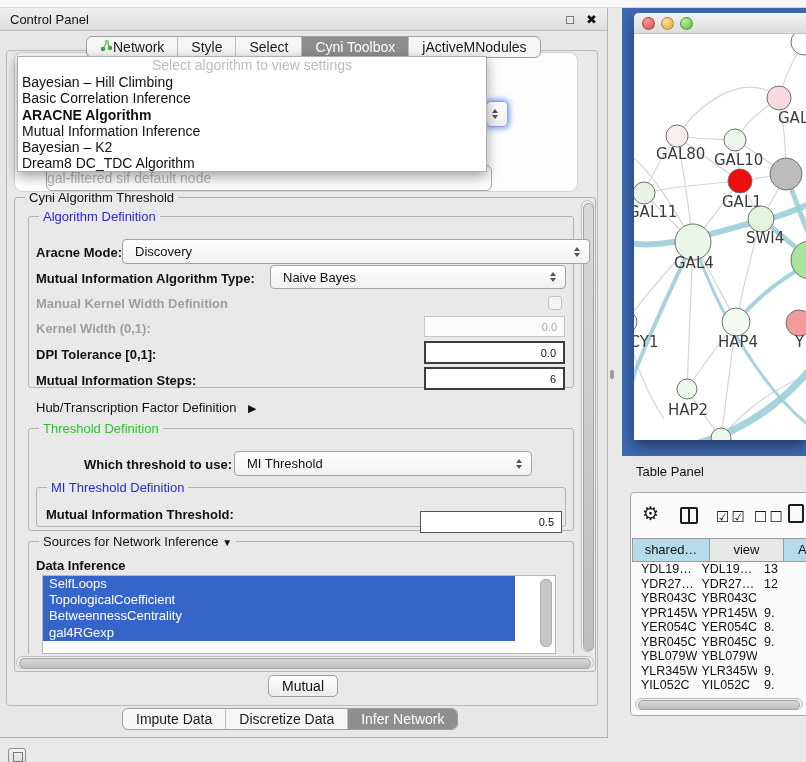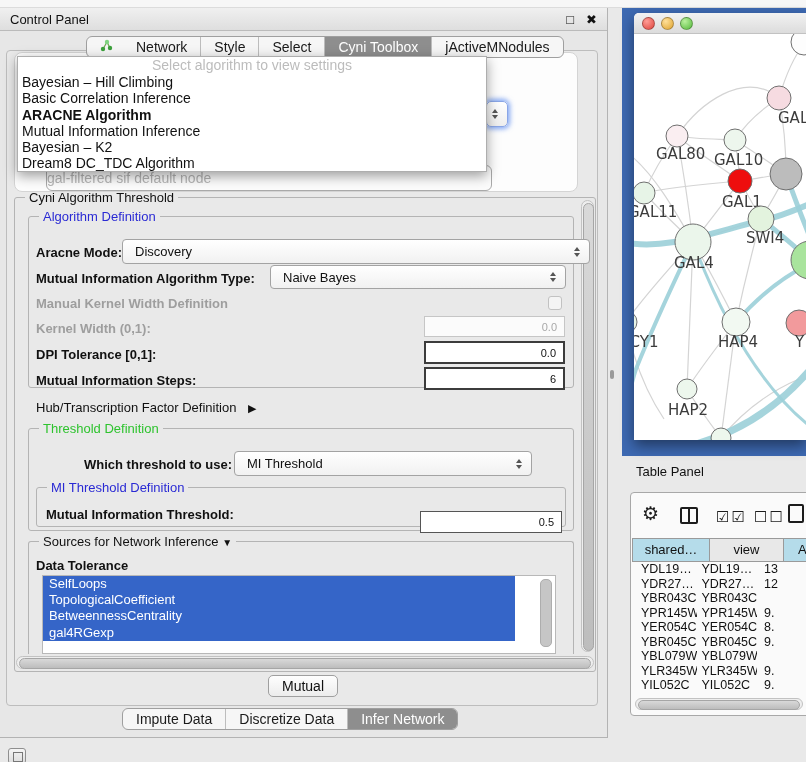--- a/index.html
+++ b/index.html
@@ -13,21 +13,21 @@
   
   .ctl-win{left:0;top:8px;width:608px;height:730px;background:#e7e7e7;
            border-right:1px solid #b3b3b3;border-bottom:1px solid #b3b3b3}
   .ctl-title{left:0;top:8px;width:607px;height:23px;background:linear-gradient(#f0f0f0,#dedede);
              border-bottom:1px solid #bbb;display:flex;align-items:center;padding:0 10px;font-size:13px}
   .win-ic{font-size:13px;color:#111;line-height:1}
   .inner-frame{left:6px;top:50px;width:592px;height:656px;border:1px solid #bdbdbd;border-radius:4px;background:#e9e9e9}
   .white-top{left:14px;top:52px;width:564px;height:140px;background:#fdfdfd;border:1px solid #d4d4d4;border-radius:8px;z-index:1}
   
   .seg-tabs{display:flex;border:1px solid #9f9f9f;border-radius:6px;overflow:hidden;background:#f6f6f6;font-size:14px;height:22px;z-index:3}
-  .seg{padding:9px 13px;line-height:20px;color:#1a1a1a;border-right:1px solid #bdbdbd;display:flex;align-items:center;gap:23px;white-space:nowrap}
+  .seg{padding:9px 13px;line-height:20px;color:#1a1a1a;border-right:1px solid #bdbdbd;display:flex;align-items:center;gap:0;white-space:nowrap}
   .seg:last-child{border-right:none}
   .seg.sel{background:#8e8e8e;color:#fff}
   .top-tabs{left:86px;top:36px}
   .bot-tabs{left:122px;top:708px}
   
   .popup{left:17px;top:56px;width:470px;height:116px;background:#fff;border:1px solid #aeaeae;
          box-shadow:0 4px 12px rgba(0,0,0,.38);z-index:4;font-size:14px}
   .popup .prompt{height:17px;line-height:17px;text-align:center;color:#bcbcbc}
   .pitem{height:16.3px;line-height:16.3px;padding-left:4px;white-space:nowrap}
   .combo-sliver{left:46px;top:165px;width:446px;height:26px;border:1px solid #aaa;border-radius:6px;
@@ -206,21 +206,21 @@
 </div>
 <div class="abs lab bold" style="left:46px;top:507px">Mutual Information Threshold:</div>
 <div class="abs field med" style="left:420px;top:511px;width:142px;height:22px">0.5</div>
 
 <div class="abs grp" style="left:28px;top:541px;width:546px;height:113px;border-bottom:none;border-bottom-left-radius:0;border-bottom-right-radius:0">
   <span class="glabel">
     <span>Sources for Network Inference</span>
     <span style="font-size:10px">▼</span>
   </span>
 </div>
-<div class="abs lab bold" style="left:36px;top:558px">Data Tolerance</div>
+<div class="abs lab bold" style="left:36px;top:558px">Data Inference</div>
 <div class="abs attr-list">
   <div class="attr-item">SelfLoops</div>
   <div class="attr-item">TopologicalCoefficient</div>
   <div class="attr-item">BetweennessCentrality</div>
   <div class="attr-item">gal4RGexp</div>
   <div class="list-sb"></div>
 </div>
 
 <div class="abs sb" style="left:16px;top:656px;width:578px;height:13px">
   <div class="thumb" style="left:2px;top:1px;width:570px;height:9px"></div>

